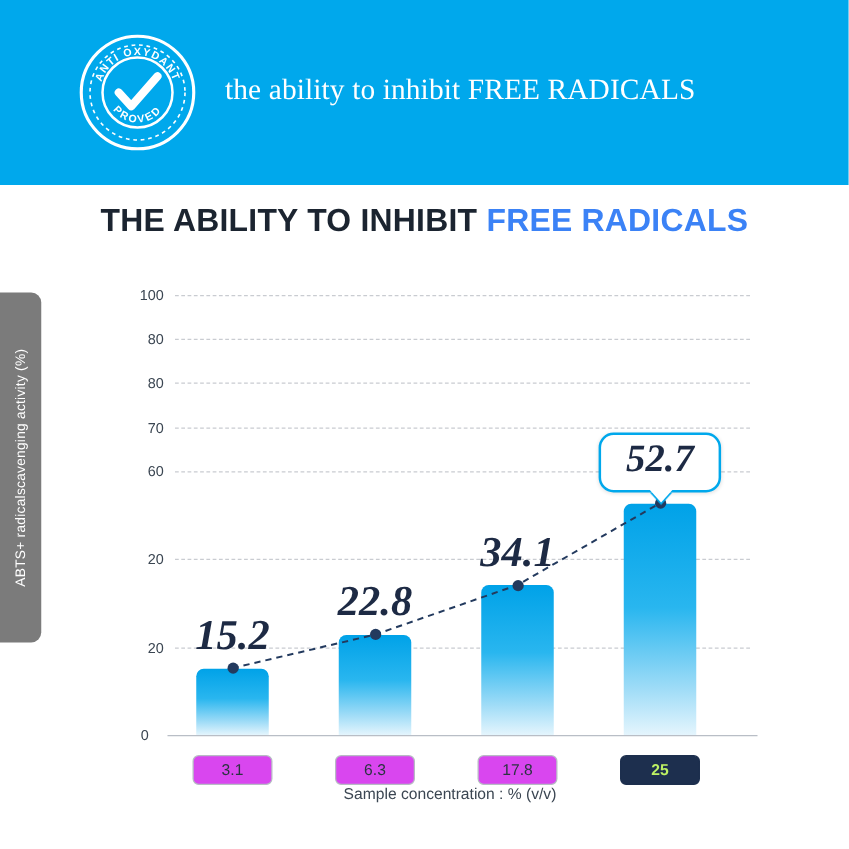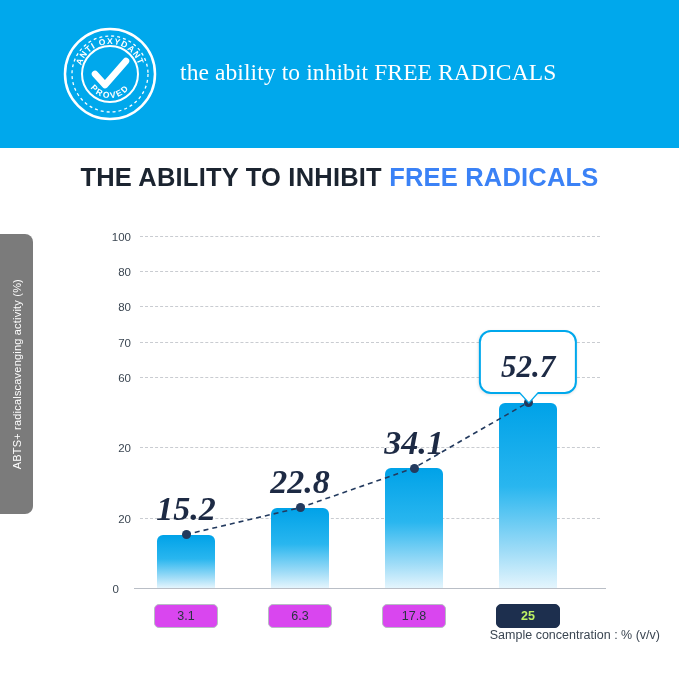--- a/index.html
+++ b/index.html
@@ -147,21 +147,21 @@
     color: #1d2a44;
     white-space: nowrap;
   }
 
   .callout {
     position: absolute;
     transform: translate(-50%, -100%);
     background: #ffffff;
     border: 2px solid #00a8ec;
     border-radius: 12px;
-    padding: 17px 20px 7px 20px;
+    padding: 1px 20px 7px 20px;
     font-family: "Liberation Serif", serif;
     font-style: italic;
     font-weight: bold;
     font-size: 31px;
     color: #1d2a44;
     box-shadow: 0 1px 3px rgba(0,0,0,.10);
     white-space: nowrap;
   }
   .callout:after {
     content: "";
@@ -193,21 +193,21 @@
     border-color: #1d2f4e;
     color: #bef264;
     font-weight: bold;
   }
 
   .xaxis-title {
     position: absolute;
     left: 0;
     width: 600px;
     top: 400px;
-    text-align: right;
+    text-align: center;
     font-size: 12.5px;
     color: #3b4652;
   }
 </style>
 </head>
 <body>
 
 <div class="banner">
 
   <div class="seal">

